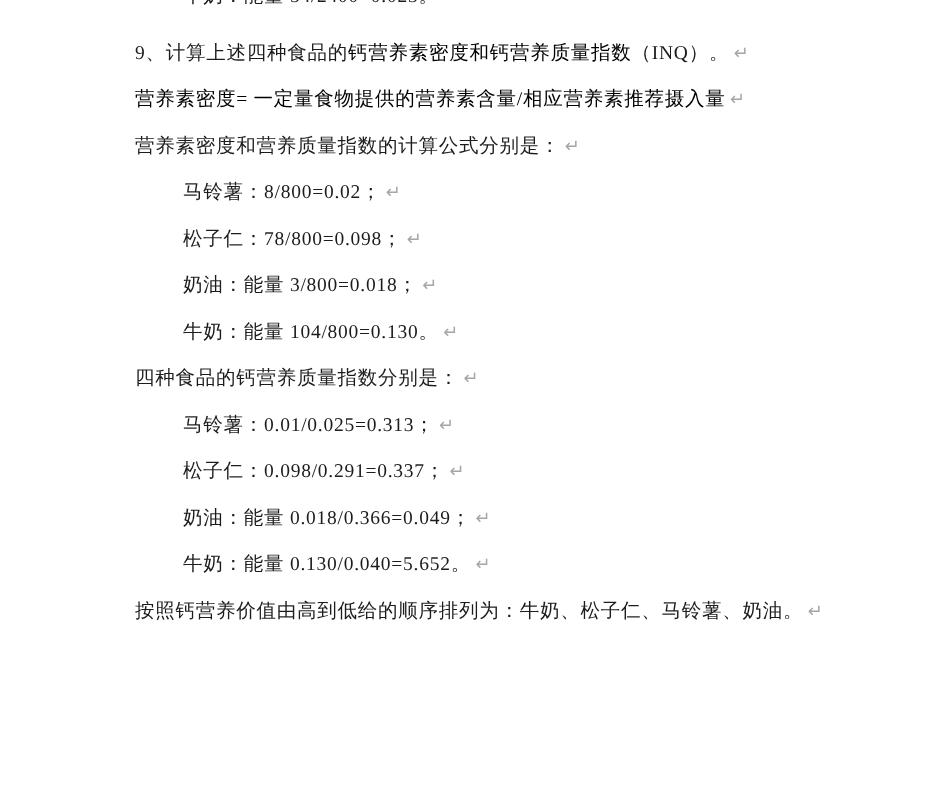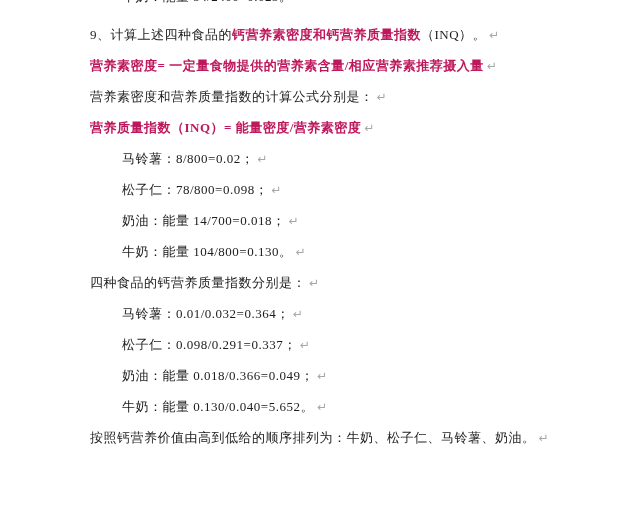--- a/index.html
+++ b/index.html
@@ -20,42 +20,41 @@
   p.doc-line {
     margin: 0 0 15px 90px;
     height: 16px;
     line-height: 16px;
     white-space: nowrap;
     letter-spacing: 0.5px;
   }
   p.doc-line.indent { margin-left: 122px; }
   p.doc-line.cut { margin-top: -11px; margin-bottom: 22px; }
   span.seg { font-weight: normal; }
-  span.seg.bold { font-weight: bold; color: #be185d; }
+  span.seg.bold { font-weight: normal; color: #000000; }
   span.pilcrow {
     color: #a6a6a6;
     font-size: 12px;
     padding-left: 3px;
     font-family: "DejaVu Sans", sans-serif;
   }
 </style>
 </head>
 <body>
 
 <div id="page">
   <div id="doc">
       <p class="doc-line indent cut"><span class="seg">牛奶：能量 54/2400=0.023。</span><span class="pilcrow">↵</span></p>
       <p class="doc-line"><span class="seg">9、计算上述四种食品的</span><span class="seg bold">钙营养素密度和钙营养质量指数</span><span class="seg">（INQ）。</span><span class="pilcrow">↵</span></p>
       <p class="doc-line"><span class="seg bold">营养素密度= 一定量食物提供的营养素含量/相应营养素推荐摄入量</span><span class="pilcrow">↵</span></p>
       <p class="doc-line"><span class="seg">营养素密度和营养质量指数的计算公式分别是：</span><span class="pilcrow">↵</span></p>
-      <p class="doc-line"><span class="seg bold">营养质量指数（INQ）= 能量密度/营养素密度</span><span class="pilcrow">↵</span></p>
       <p class="doc-line indent"><span class="seg">马铃薯：8/800=0.02；</span><span class="pilcrow">↵</span></p>
       <p class="doc-line indent"><span class="seg">松子仁：78/800=0.098；</span><span class="pilcrow">↵</span></p>
-      <p class="doc-line indent"><span class="seg">奶油：能量 14/700=0.018；</span><span class="pilcrow">↵</span></p>
+      <p class="doc-line indent"><span class="seg">奶油：能量 3/800=0.018；</span><span class="pilcrow">↵</span></p>
       <p class="doc-line indent"><span class="seg">牛奶：能量 104/800=0.130。</span><span class="pilcrow">↵</span></p>
       <p class="doc-line"><span class="seg">四种食品的钙营养质量指数分别是：</span><span class="pilcrow">↵</span></p>
-      <p class="doc-line indent"><span class="seg">马铃薯：0.01/0.032=0.364；</span><span class="pilcrow">↵</span></p>
+      <p class="doc-line indent"><span class="seg">马铃薯：0.01/0.025=0.313；</span><span class="pilcrow">↵</span></p>
       <p class="doc-line indent"><span class="seg">松子仁：0.098/0.291=0.337；</span><span class="pilcrow">↵</span></p>
       <p class="doc-line indent"><span class="seg">奶油：能量 0.018/0.366=0.049；</span><span class="pilcrow">↵</span></p>
       <p class="doc-line indent"><span class="seg">牛奶：能量 0.130/0.040=5.652。</span><span class="pilcrow">↵</span></p>
       <p class="doc-line"><span class="seg">按照钙营养价值由高到低给的顺序排列为：牛奶、松子仁、马铃薯、奶油。</span><span class="pilcrow">↵</span></p>
     </div>
 </div>
 
 </body></html>

